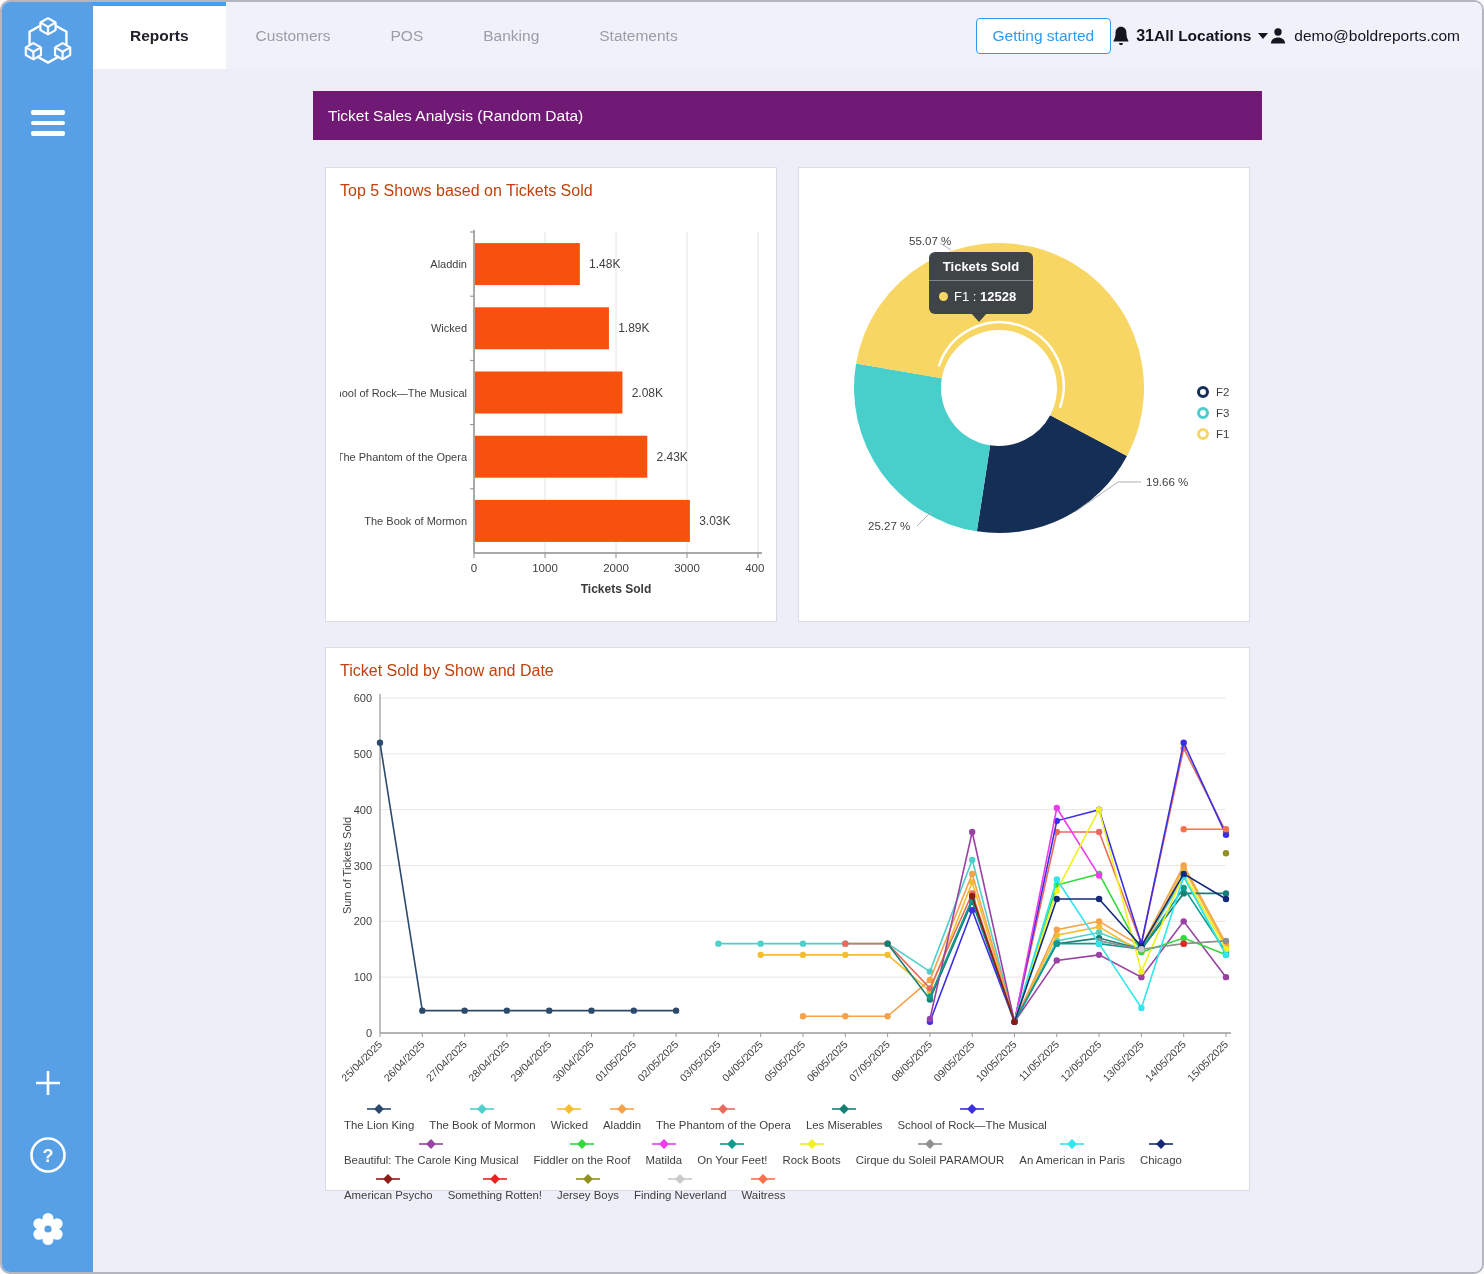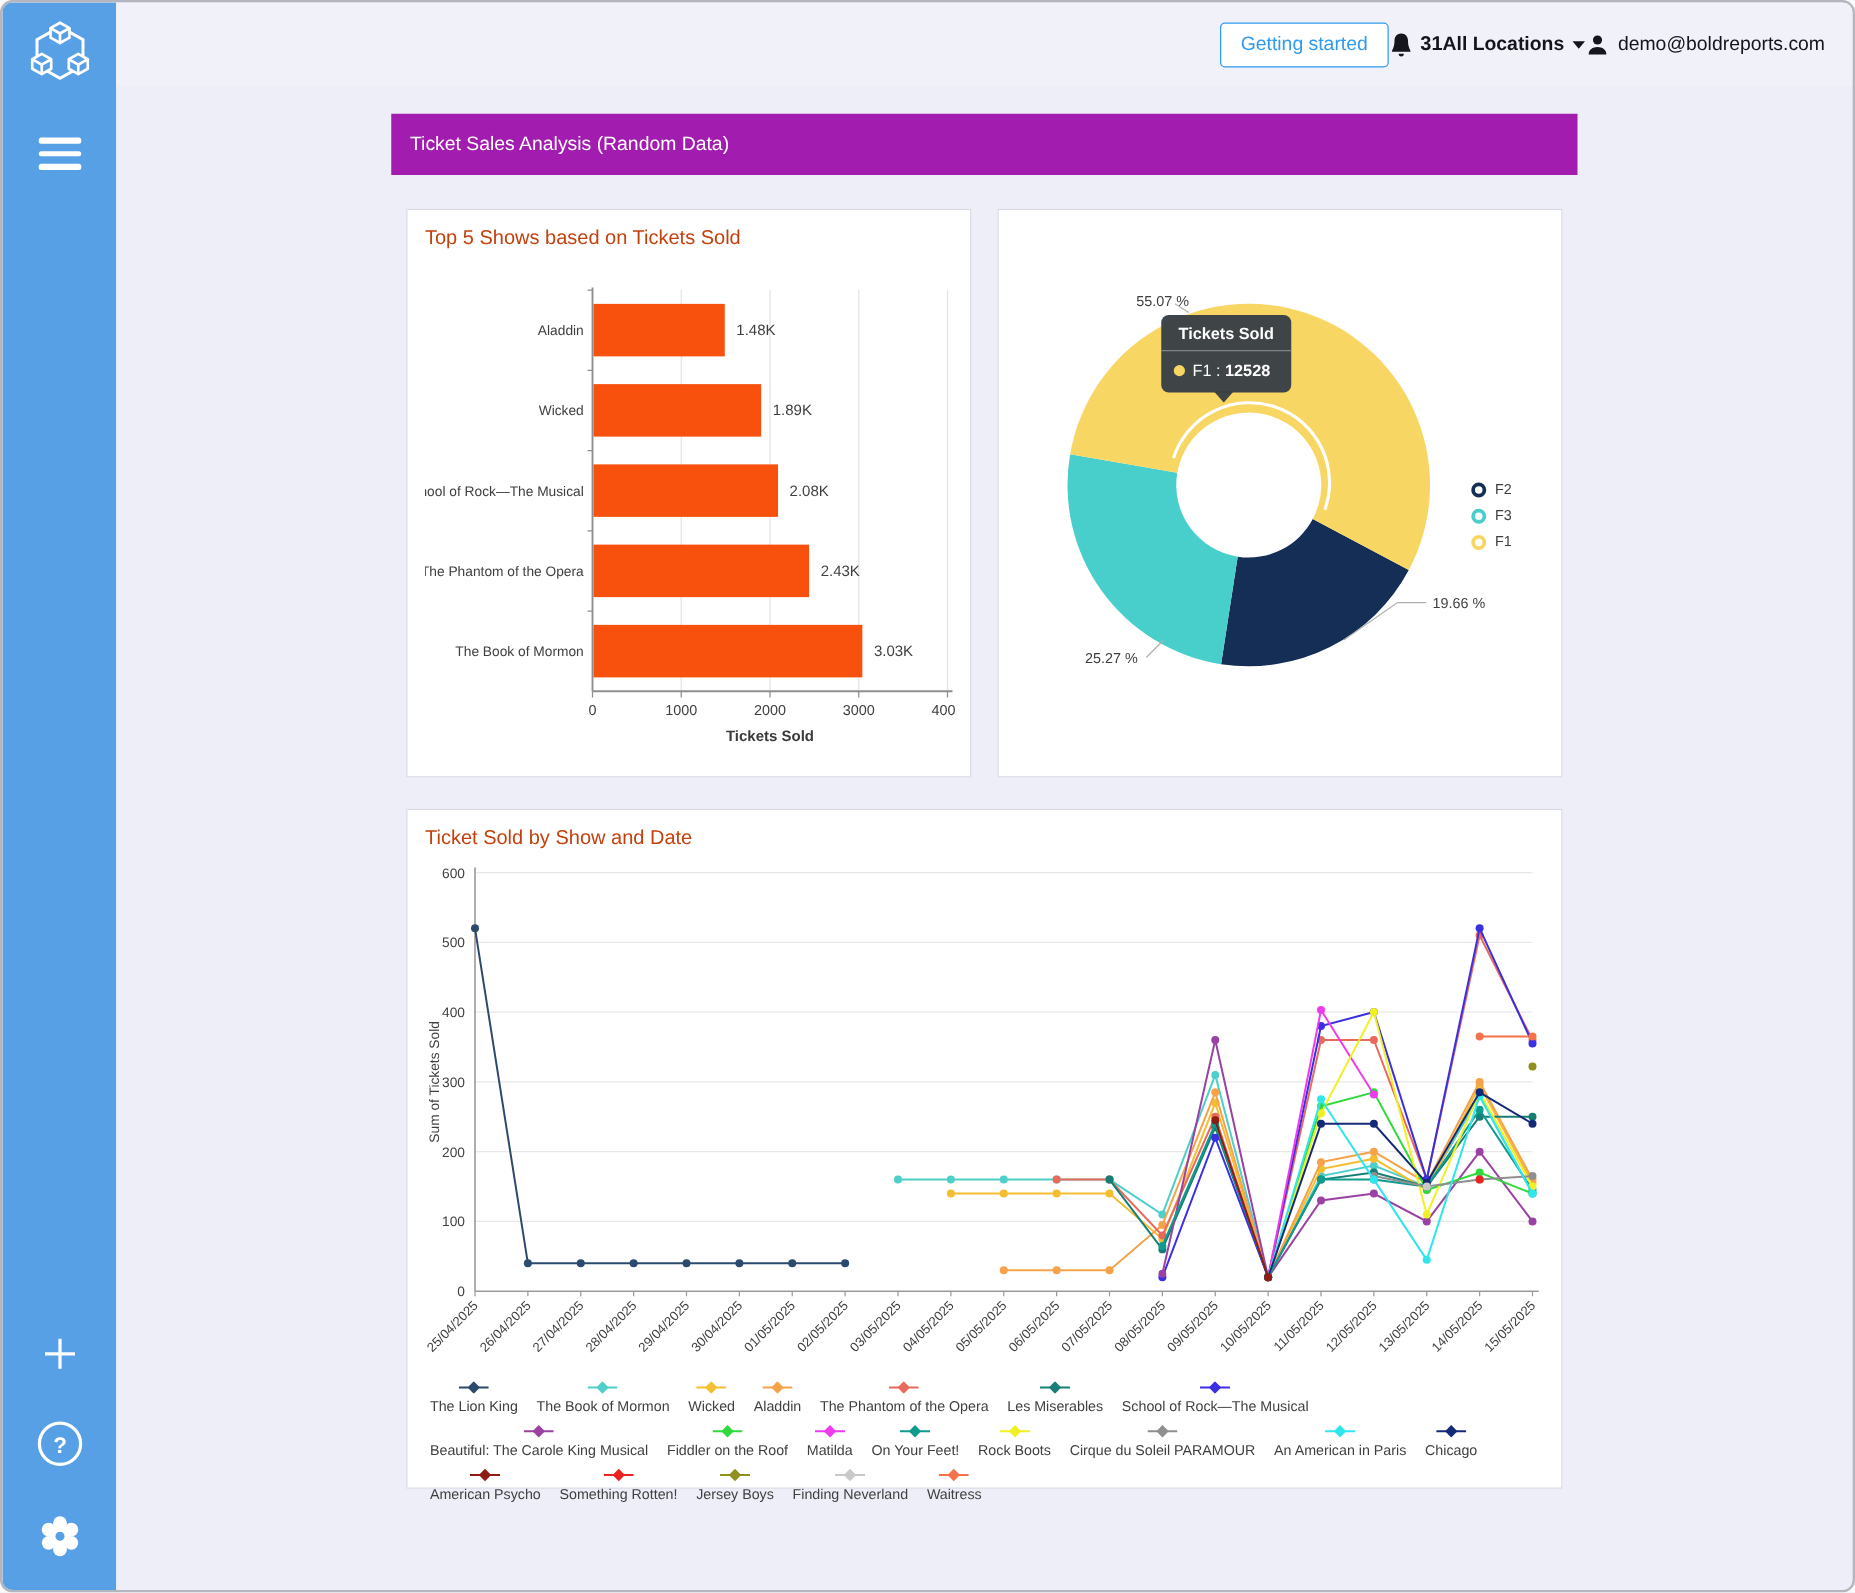--- a/index.html
+++ b/index.html
@@ -23,37 +23,37 @@
   .getting-started { background:#fff; border:1px solid #2e9bf0; color:#2e9bf0; font-size:15.5px; padding:8px 16px; border-radius:4px; cursor:pointer; font-family:inherit; }
   .bell-wrap { display:flex; align-items:center; gap:5px; cursor:pointer; }
   .bell-wrap b { font-size:16px; color:#14141e; }
   .loc { display:flex; align-items:center; gap:7px; font-size:15.5px; font-weight:700; color:#14141e; cursor:pointer; }
   .caret { width:0; height:0; border-left:5px solid transparent; border-right:5px solid transparent; border-top:6px solid #14141e; display:inline-block; }
   .user { display:flex; align-items:center; gap:6px; font-size:15.5px; color:#14141e; cursor:pointer; }
 
   
   .content { flex:1; overflow:hidden; position:relative; }
   .dashboard { width:949px; margin:22px auto 0; }
-  .dash-header { background:#a21caf; color:#fff; font-size:15.5px; height:49px; display:flex; align-items:center; padding-left:15px; }
+  .dash-header { background:#701a75; color:#fff; font-size:15.5px; height:49px; display:flex; align-items:center; padding-left:15px; }
   .cards { display:flex; gap:21px; margin-top:27px; padding:0 12px; }
   .card { background:#fff; border:1px solid #d9dbe6; padding:14px; position:relative; }
   .card h3 { font-size:16px; font-weight:500; color:#c2410c; margin-bottom:4px; }
   .card-sm { width:452px; height:455px; }
   .card-lg { width:925px; height:544px; margin:25px 12px 14px; }
 
   text { font-family:"Liberation Sans","DejaVu Sans",sans-serif; }
 
   
   .tooltip { position:absolute; left:130px; top:84px; width:104px; background:rgba(57,63,70,.97); border-radius:6px; color:#fff; z-index:5; }
   .tt-title { font-size:13px; font-weight:700; text-align:center; padding:7px 8px 6px; border-bottom:1px solid #80858b; }
   .tt-row { display:flex; align-items:center; gap:6px; padding:8px 10px 10px; font-size:13px; }
   .tt-dot { width:9px; height:9px; border-radius:50%; background:#f8d664; flex-shrink:0; }
   .tt-arrow { position:absolute; bottom:-8px; left:42px; width:0; height:0; border-left:8px solid transparent; border-right:8px solid transparent; border-top:9px solid rgba(57,63,70,.97); }
 
-  .donut-legend { position:absolute; left:378px; top:218px; display:flex; flex-direction:column; gap:9px; }
+  .donut-legend { position:absolute; left:398px; top:218px; display:flex; flex-direction:column; gap:9px; }
   .dl-item { display:flex; align-items:center; gap:7px; font-size:11.5px; color:#3f3f3f; cursor:pointer; }
   .ring { width:12px; height:12px; border-radius:50%; border:3.5px solid; flex-shrink:0; }
 
   .line-legend { display:flex; flex-wrap:wrap; column-gap:15px; row-gap:8px; width:884px; margin:4px 0 0 4px; }
   .ll-item { display:flex; align-items:center; gap:5px; font-size:11.4px; color:#3f3f3f; cursor:pointer; white-space:nowrap;flex-direction:column; }
 </style>
 </head>
 <body>
 
 <div class="window">
@@ -100,20 +100,27 @@
           <circle cx="17" cy="17" r="8"></circle>
         </g>
         <circle cx="17" cy="17" r="3.6" fill="#57a0e6"></circle>
       </svg>
     </div>
   </aside>
 
   <div class="main">
 
     <header class="topbar">
+      <nav class="tabs">
+          <div class="tab active">Reports</div>
+          <div class="tab">Customers</div>
+          <div class="tab">POS</div>
+          <div class="tab">Banking</div>
+          <div class="tab">Statements</div>
+        </nav>
       <div class="top-right">
         <button class="getting-started">Getting started</button>
         <span class="bell-wrap">
           <svg width="20" height="22" viewBox="0 0 24 26">
             <path d="M12 2 C8 2 5.5 5 5.5 9 C5.5 16 3 17.5 3 19.5 L21 19.5 C21 17.5 18.5 16 18.5 9 C18.5 5 16 2 12 2 Z" fill="#16161f"></path>
             <path d="M9.5 21.5 a2.5 2.5 0 0 0 5 0" fill="#16161f"></path>
           </svg>
           <b>31</b>
         </span>
         <div class="loc">

